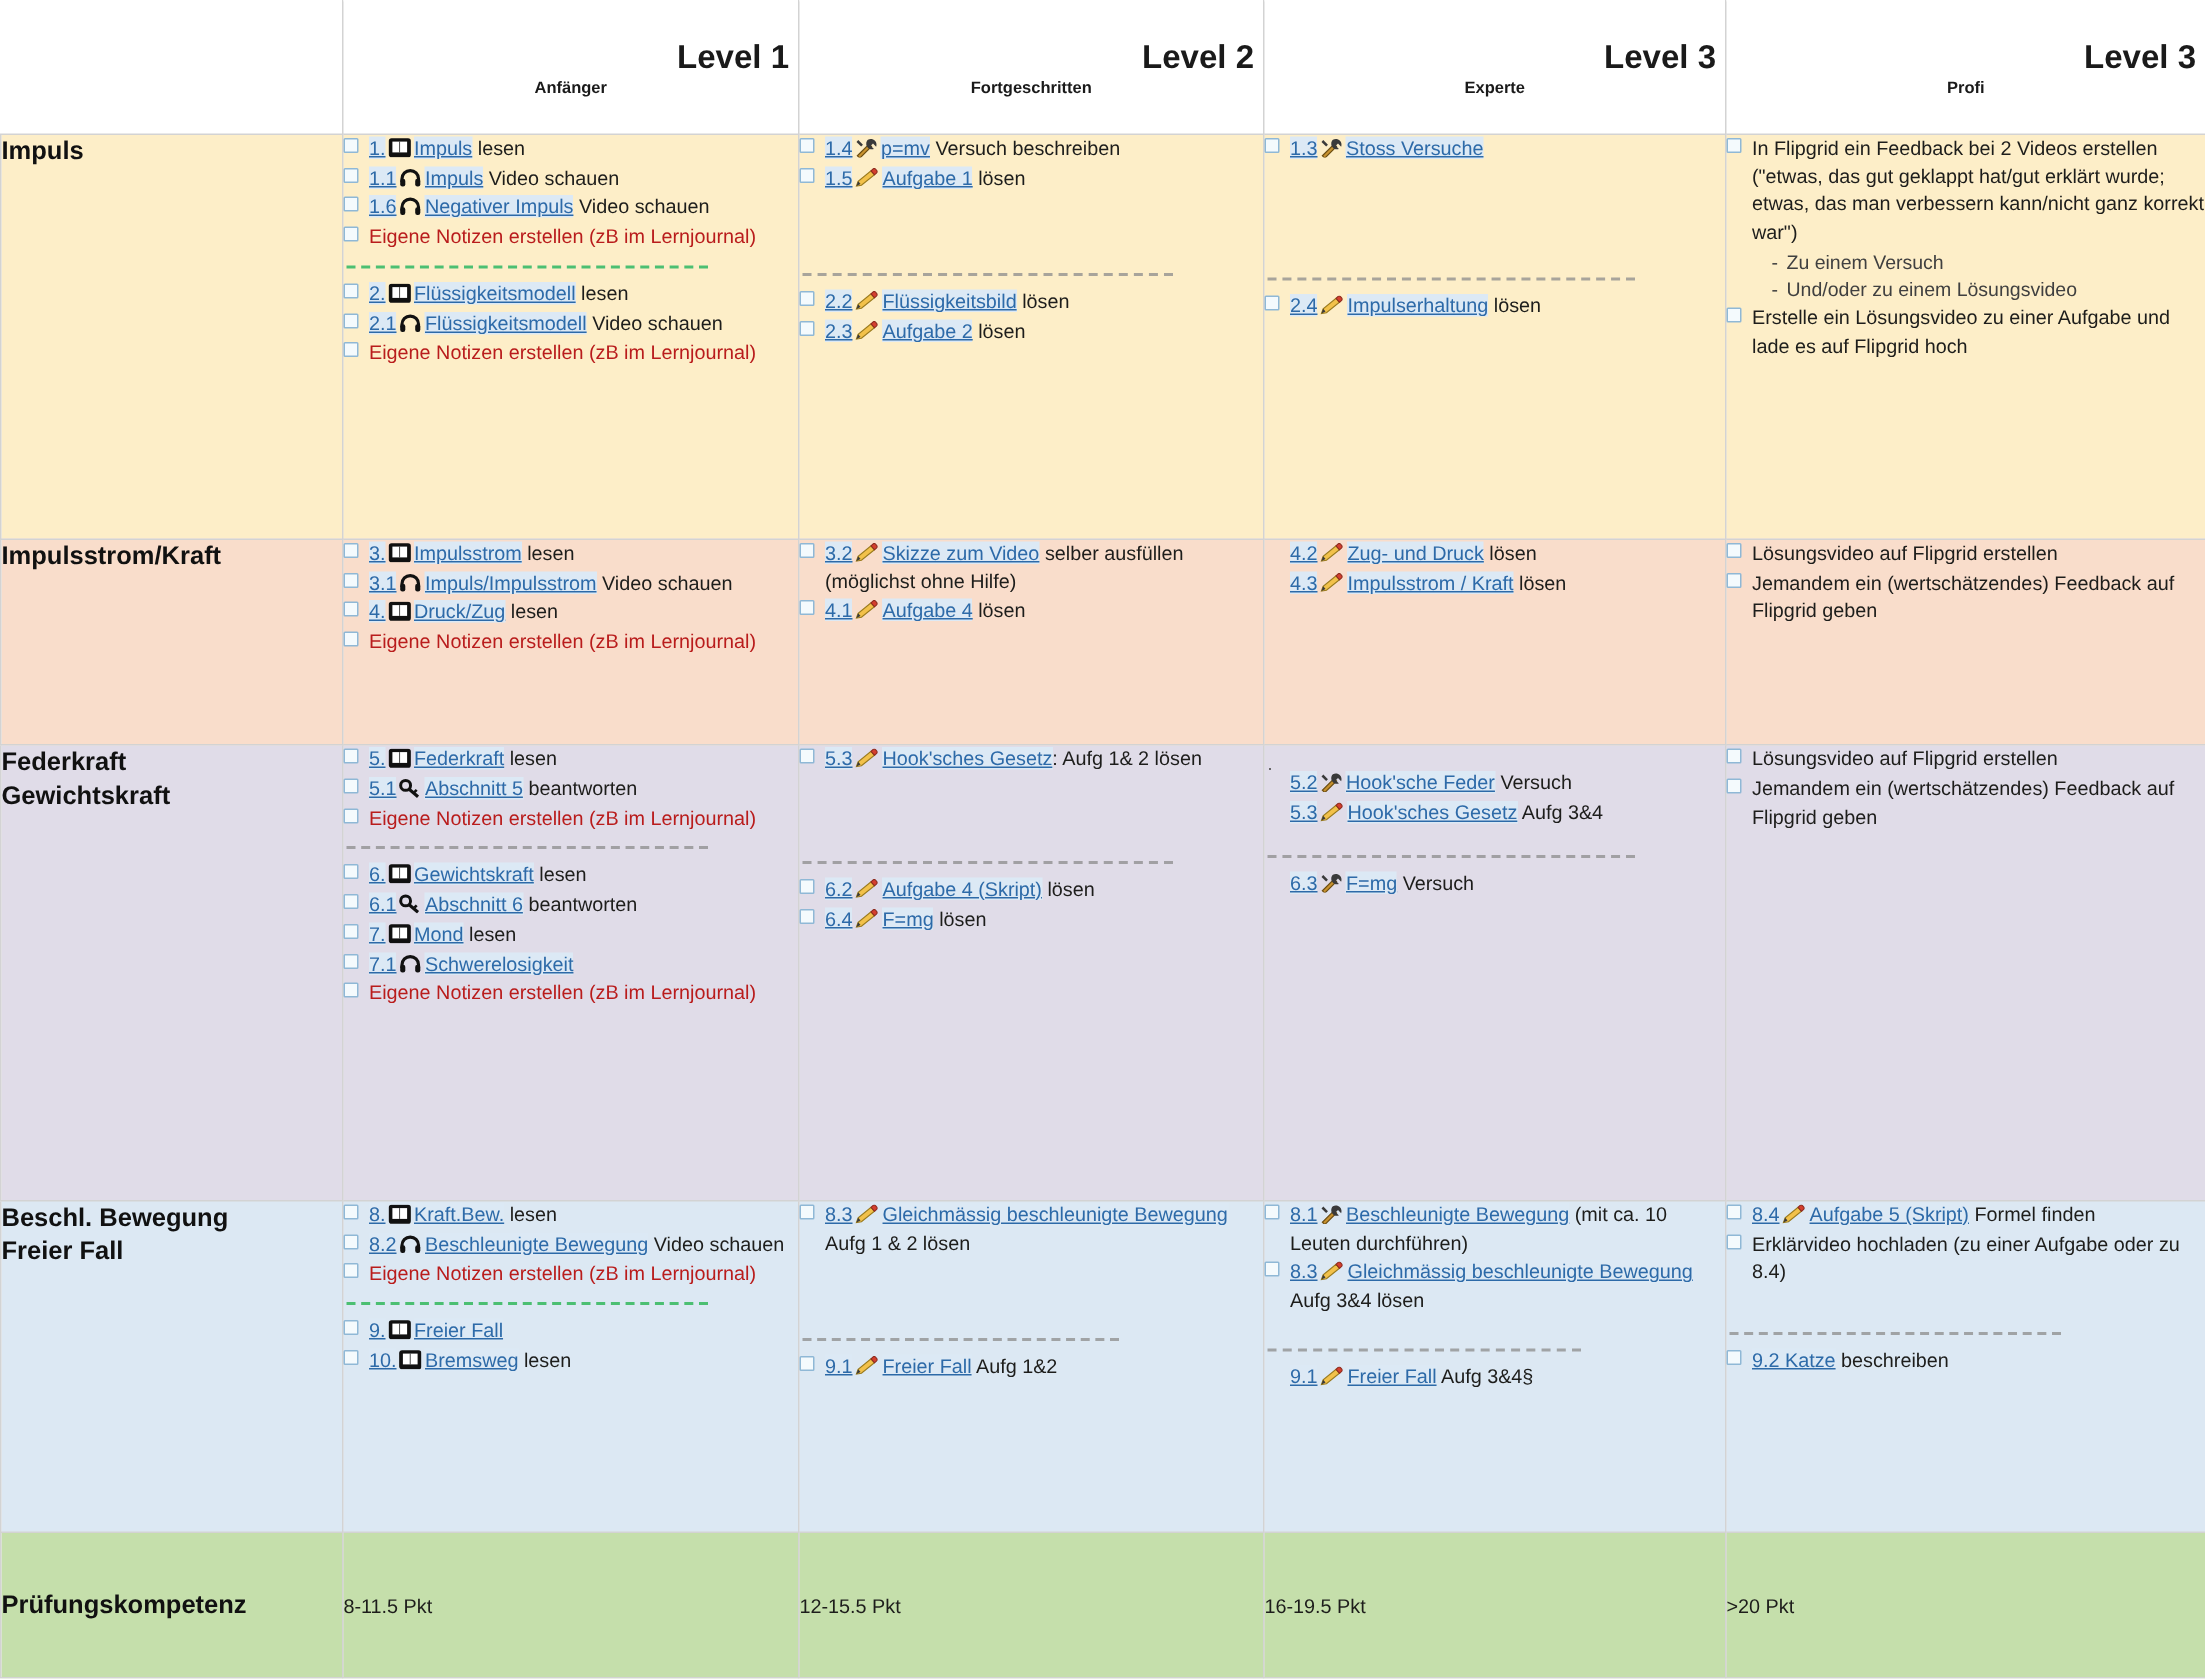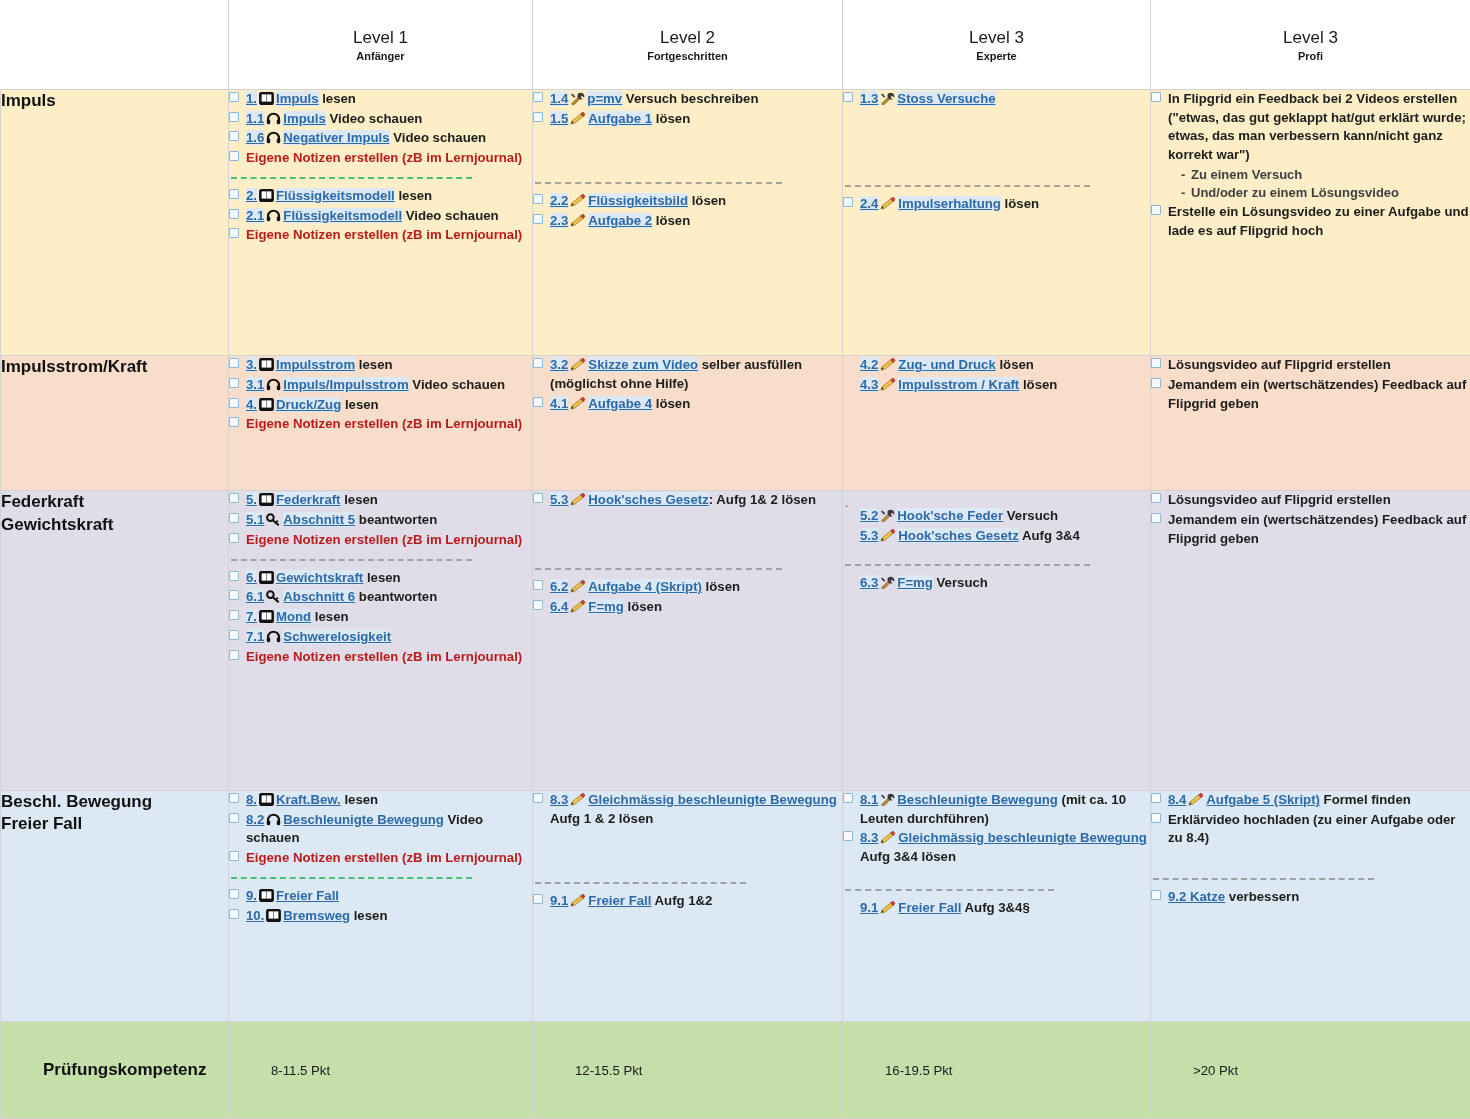--- a/index.html
+++ b/index.html
@@ -29,41 +29,41 @@
   
   tr.head td{
     background:#ffffff;
     border-top:1px solid #ffffff;
     height:80px;
     text-align:center;
     vertical-align:middle;
     padding:4px 6px;
   }
   tr.head td.corner{border-left:1px solid #ffffff;}
-  .hl1{font-size:17px;font-weight:normal;color:#1a1a1a;line-height:1.32;}
+  .hl1{font-size:22px;font-weight:bold;color:#1a1a1a;line-height:1.32;text-align:right;}
   .hl2{font-size:11px;font-weight:bold;color:#1a1a1a;line-height:1.32;}
 
   
   .rowlabel{
     font-size:17px;font-weight:bold;color:#111111;
     padding:10px 8px 8px 10px;line-height:1.32;
   }
 
   
   .cell{padding:8px 8px 6px 6px;}
 
   
   .t-impuls   td{background:#fdeec8;}
   .t-kraft    td{background:#f9ddcb;}
   .t-feder    td{background:#e0dce8;}
   .t-beschl   td{background:#dce8f3;}
   .t-pruef    td{background:#c5dfab;}
 
   
-  ul.tasks{list-style:none;margin:0;padding:0;font-weight:bold;}
+  ul.tasks{list-style:none;margin:0;padding:0;}
   ul.tasks li{
     position:relative;
     padding-left:17px;
     margin:0 0 1px 0;
     font-size:13.2px;
     line-height:1.42;
     color:#1d1d1b;
   }
   ul.tasks li.nobox{padding-left:17px;}
   .cb{
@@ -98,21 +98,21 @@
     height:0;margin:9px 4px 8px 2px;
     border-top:2px dashed #8c8c8c;
     opacity:.75;
   }
   .sep.green{border-top:2px dashed #4cbf72;opacity:1;}
   .sep.short{margin-right:60px;}
   .sep.shorter{margin-right:96px;}
   .tinydot{font-size:12px;line-height:1;color:#555;margin:6px 0 0 2px;height:10px;}
 
   
-  tr.t-pruef td{height:96px;vertical-align:middle;padding-left:42px;}
+  tr.t-pruef td{height:96px;vertical-align:middle;}
   .pts{font-size:13.2px;color:#1d1d1b;padding:6px 8px;}
   .pruefLabel{font-size:17px;font-weight:bold;color:#111;padding-left:10px;}
   .spacer{height:10px;}
 </style>
 </head>
 <body>
 
 <div id="sheet">
   <table class="grid">
     <colgroup>
@@ -463,21 +463,21 @@
               <li><span class="cb"></span><a class="lnk">8.4</a><span class="ic"><svg width="16" height="13" viewBox="0 0 16 13">
                     <path d="M1 12l1.1-3.1 8.6-7.0 2.3 2.6-8.7 7.0z" fill="#f2c14a" stroke="#9a7b1f" stroke-width="0.8"></path>
                     <path d="M10.7 1.9l2.3 2.6 1.3-1.1c.6-.5.6-1.2.1-1.8l-.7-.8c-.5-.6-1.2-.6-1.8-.1z" fill="#d43f2e" stroke="#8d2a1d" stroke-width="0.7"></path>
                     <path d="M1 12l1.1-3.1 1.6 1.8z" fill="#3a3a3a"></path>
                   </svg></span><a class="lnk">Aufgabe 5 (Skript)</a><span class="blk"> Formel finden</span></li>
               <li><span class="cb"></span><span class="blk">Erklärvideo hochladen (zu einer Aufgabe oder zu 8.4)</span></li>
             </ul>
             <div class="spacer" style="height:20px"></div>
             <div class="sep  shorter"></div>
             <ul class="tasks">
-              <li><span class="cb"></span><a class="lnk">9.2 Katze</a><span class="blk"> verbessern</span></li>
+              <li><span class="cb"></span><a class="lnk">9.2 Katze</a><span class="blk"> beschreiben</span></li>
             </ul>
           </td>
         </tr>
         <tr class="t-pruef">
           <td class="pruefLabel">Prüfungskompetenz</td>
           <td class="pts">8-11.5 Pkt</td>
           <td class="pts">12-15.5 Pkt</td>
           <td class="pts">16-19.5 Pkt</td>
           <td class="pts">&gt;20 Pkt</td>
         </tr>

